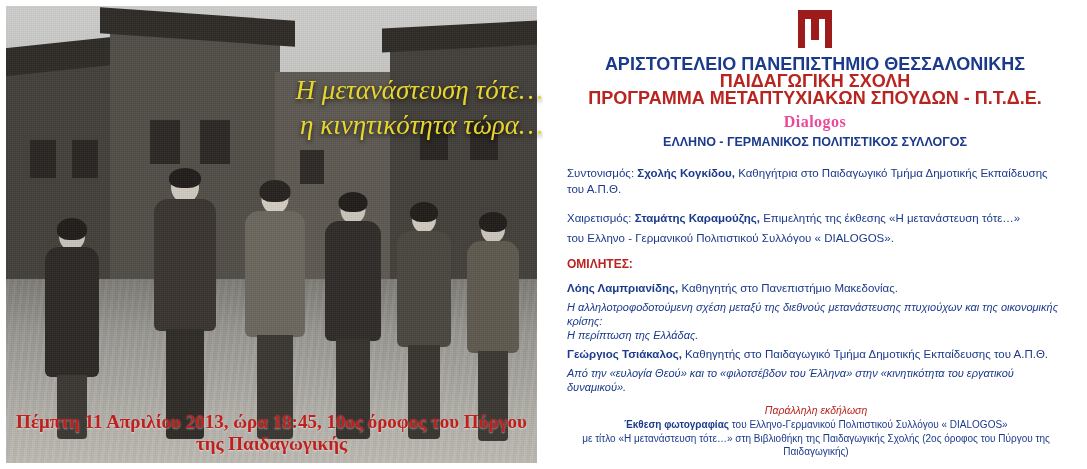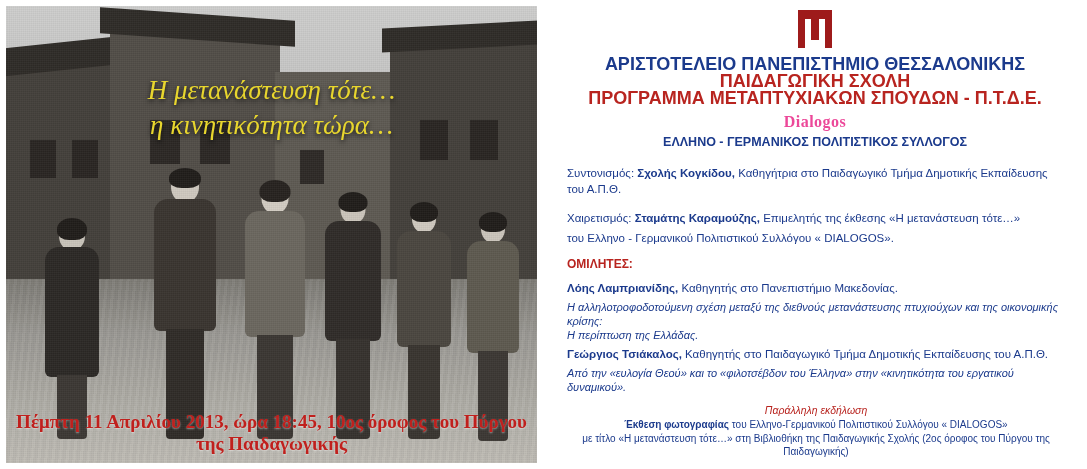--- a/index.html
+++ b/index.html
@@ -132,21 +132,21 @@
     color: #b8241f;
     font-family: "Liberation Serif", serif;
     font-weight: bold;
     font-size: 38px;
     letter-spacing: 12px;
     text-shadow: 0 2px 5px rgba(0,0,0,.6);
   }
   .subtitle1, .subtitle2 {
     position: absolute;
     width: 543px;
-    text-align: center;
+    text-align: right;
     font-family: "Liberation Serif", serif;
     font-style: italic;
     font-size: 27px;
     color: #e8d62e;
     text-shadow: 0 2px 5px rgba(0,0,0,.75);
   }
   .subtitle1 { top: 75px; }
   .subtitle2 { top: 110px; }
 
   .date-line {

